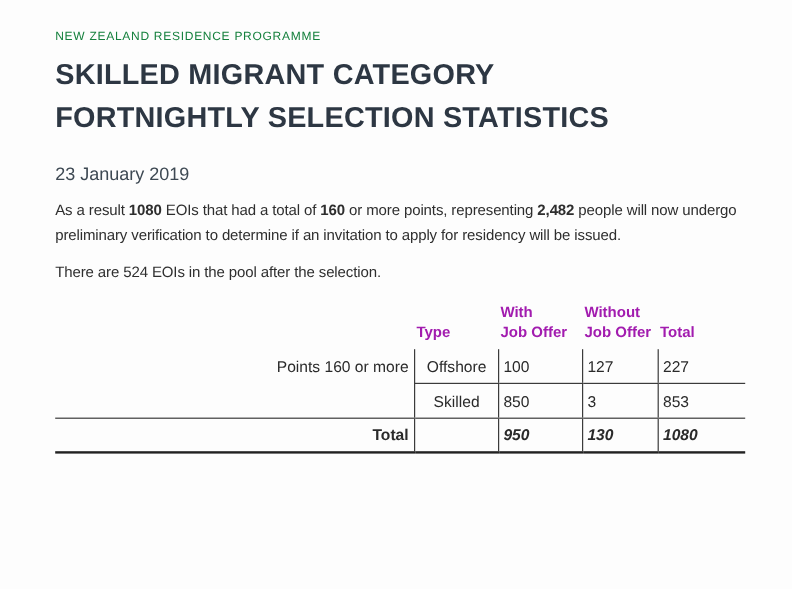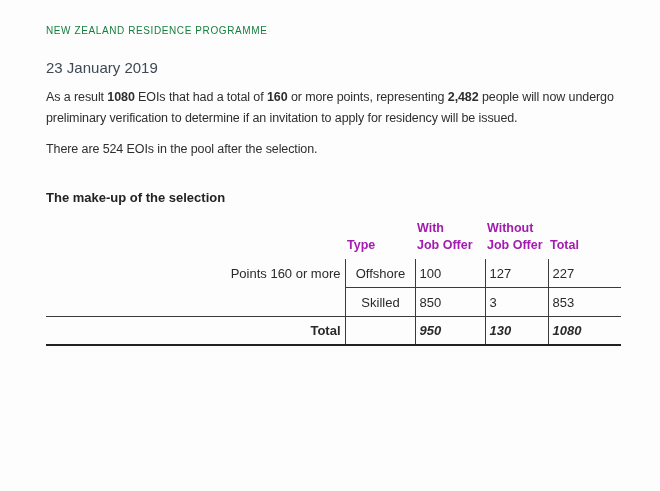--- a/index.html
+++ b/index.html
@@ -83,30 +83,33 @@
   tr.total-row td { border-bottom:2px solid #222; font-weight:700; padding-top:6px; padding-bottom:6px; }
   tr.total-row td.num { font-style:italic; }
 </style>
 </head>
 <body>
 
 <div class="page">
 
   <div class="eyebrow">NEW ZEALAND RESIDENCE PROGRAMME</div>
 
+  <h1 class="doc-title">
+    <span>SKILLED MIGRANT CATEGORY</span><br>
+    <span>FORTNIGHTLY SELECTION STATISTICS</span>
+  </h1>
 
   <div class="doc-date">23 January 2019</div>
 
 
   <p class="para"><span>As a result </span><b>1080</b><span> EOIs that had a total of </span><b>160</b><span> or more points, representing </span><b>2,482</b><span> people will now undergo
 preliminary verification to determine if an invitation to apply for residency will be issued.</span></p>
 
   <p class="para">There are 524 EOIs in the pool after the selection.</p>
 
-  <h2 class="section-title">The make-up of the selection</h2>
 
   <table class="sel">
     <colgroup>
       <col class="c-label">
         <col class="c-type">
         <col class="c-with">
         <col class="c-without">
         <col class="c-total">
     </colgroup>
     <thead>

